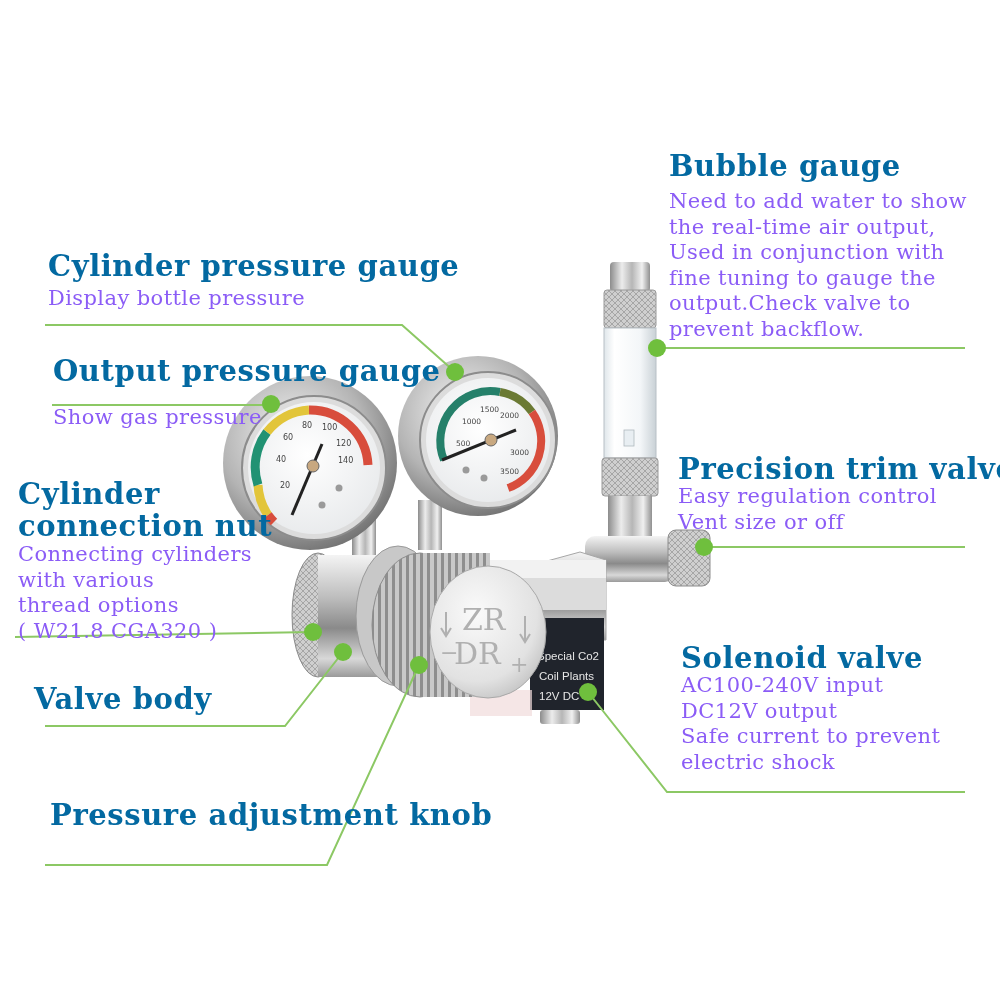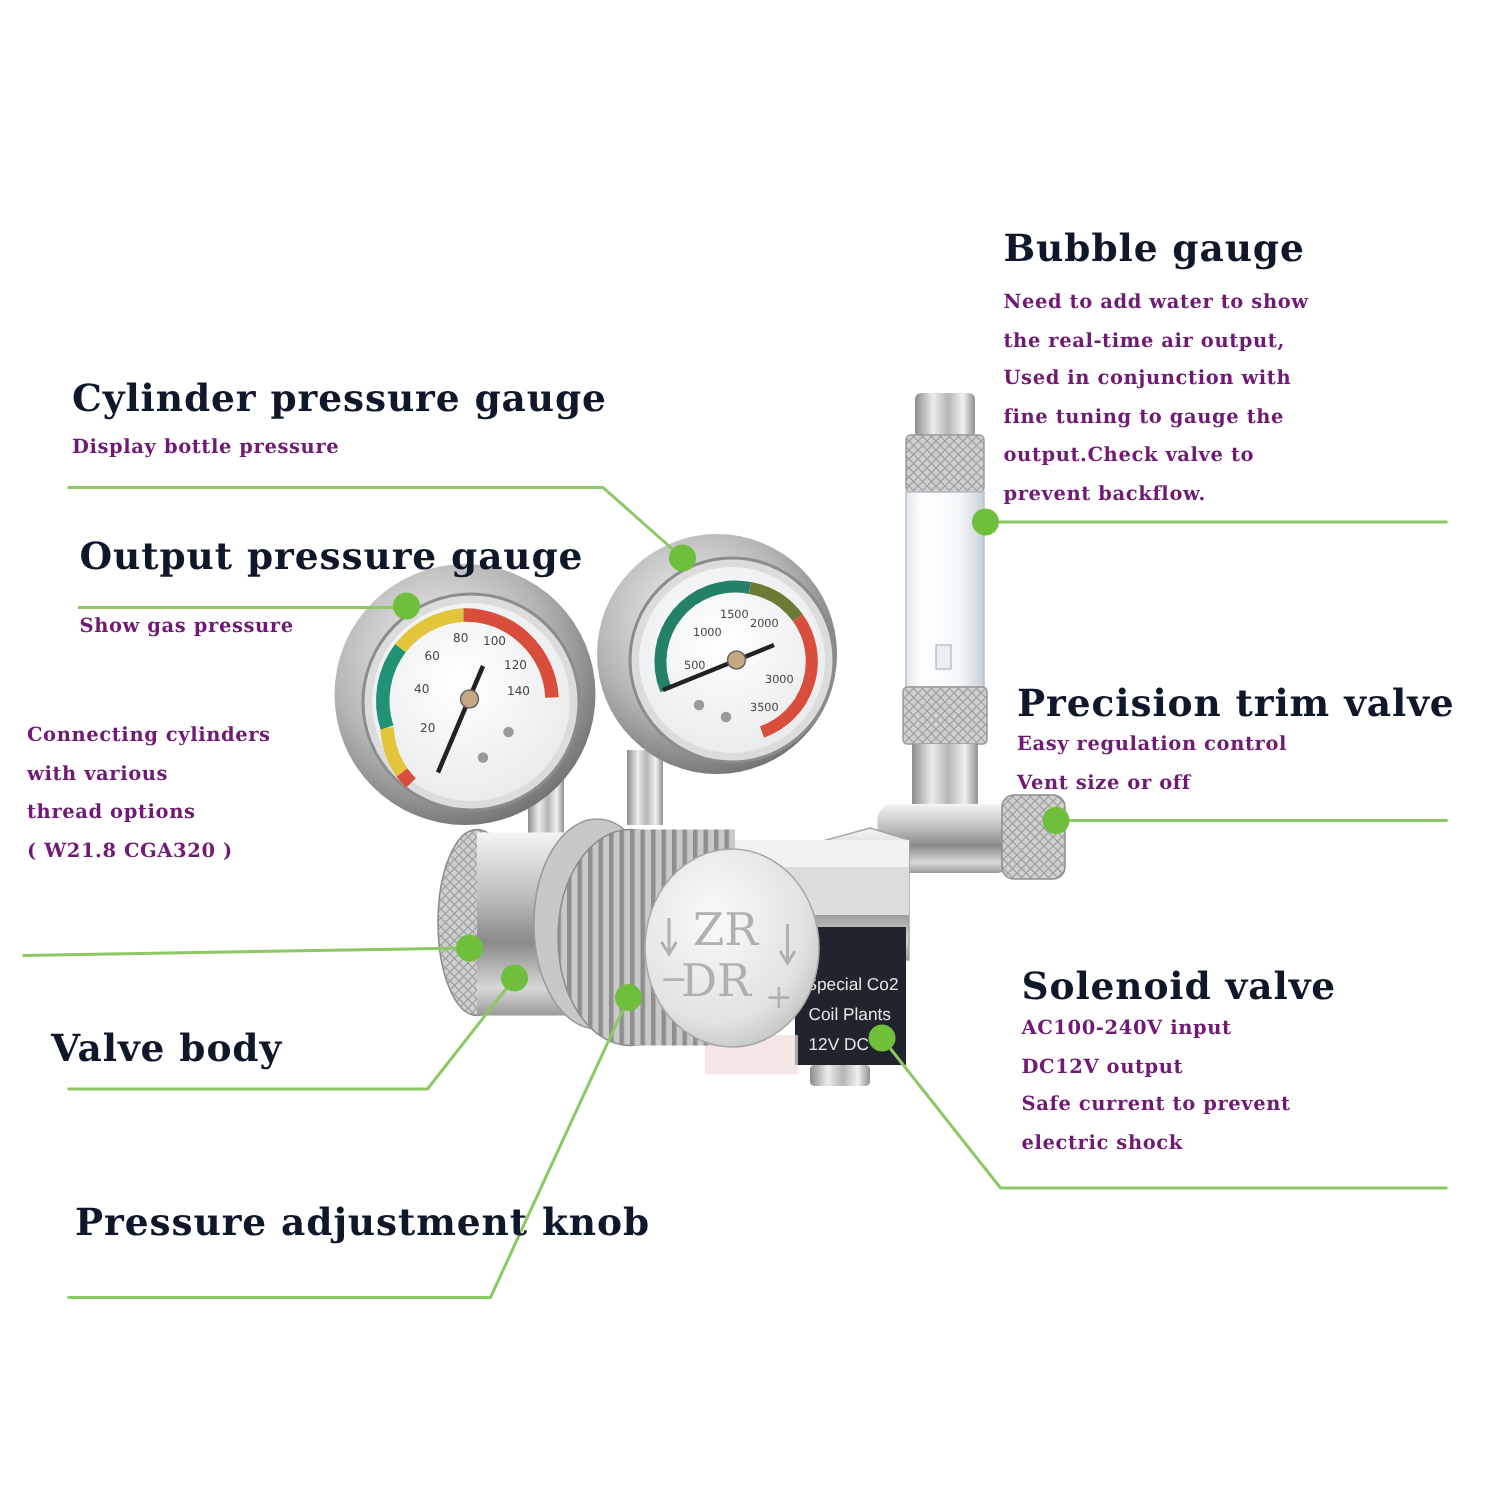--- a/index.html
+++ b/index.html
@@ -7,31 +7,31 @@
     position: relative;
     width: 1000px;
     height: 1000px;
     overflow: hidden;
     background: #ffffff;
     font-family: "DejaVu Serif", "Liberation Serif", serif;
   }
   #art { position: absolute; left: 0; top: 0; width: 1000px; height: 1000px; }
   .callout { position: absolute; }
   .title {
-    color: #0f172a;
+    color: #0369a1;
     font-weight: bold;
-    font-size: 25px;
+    font-size: 29px;
     letter-spacing: 0.6px;
     line-height: 30px;
     white-space: nowrap;
   }
   .desc {
-    color: #701a75;
-    font-weight: bold;
-    font-size: 13px;
+    color: #8b5cf6;
+    font-weight: normal;
+    font-size: 21px;
     line-height: 25.5px;
     letter-spacing: 0.4px;
     white-space: nowrap;
   }
   .desc div { margin: 0; }
   .gauge-text { font-family: "DejaVu Sans", sans-serif; }
   .label-text { font-family: "Liberation Sans", sans-serif; }
 </style>
 </head>
 <body>
@@ -228,20 +228,24 @@
   </div>
 
   <div class="callout" style="left:53px; top:356px;">
     <div class="title">Output pressure gauge</div>
     <div class="desc" style="margin-top:19px;">
       <div>Show gas pressure</div>
     </div>
   </div>
 
   <div class="callout" style="left:18px; top:478px;">
+    <div class="title" style="line-height:32px;">
+      <div>Cylinder</div>
+      <div>connection nut</div>
+    </div>
     <div class="desc">
       <div>Connecting cylinders</div>
       <div>with various</div>
       <div>thread options</div>
       <div>( W21.8 CGA320 )</div>
     </div>
   </div>
 
   <div class="callout" style="left:678px; top:454px;">
     <div class="title">Precision trim valve</div>

